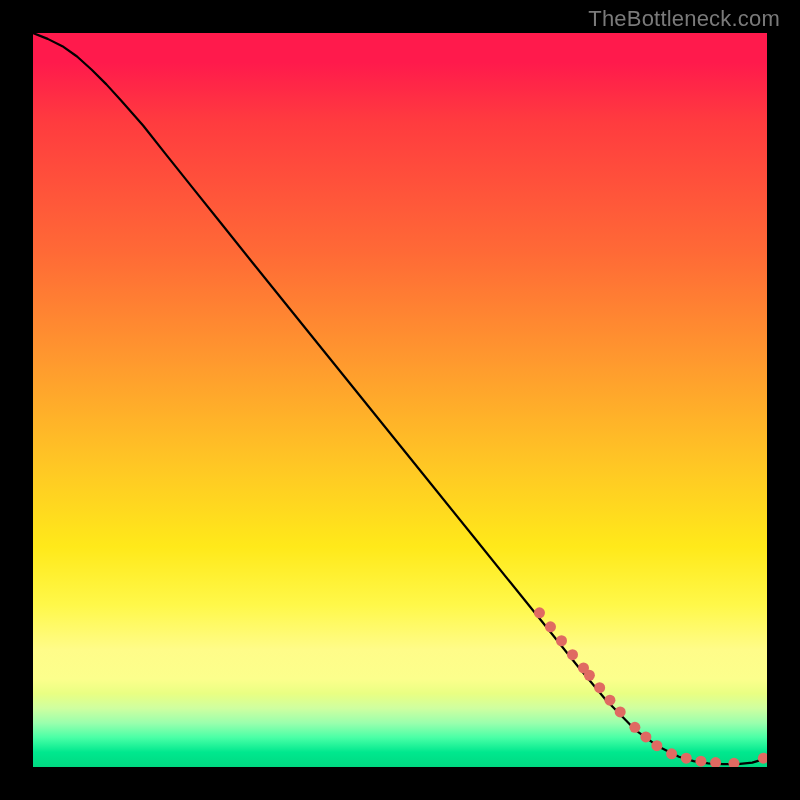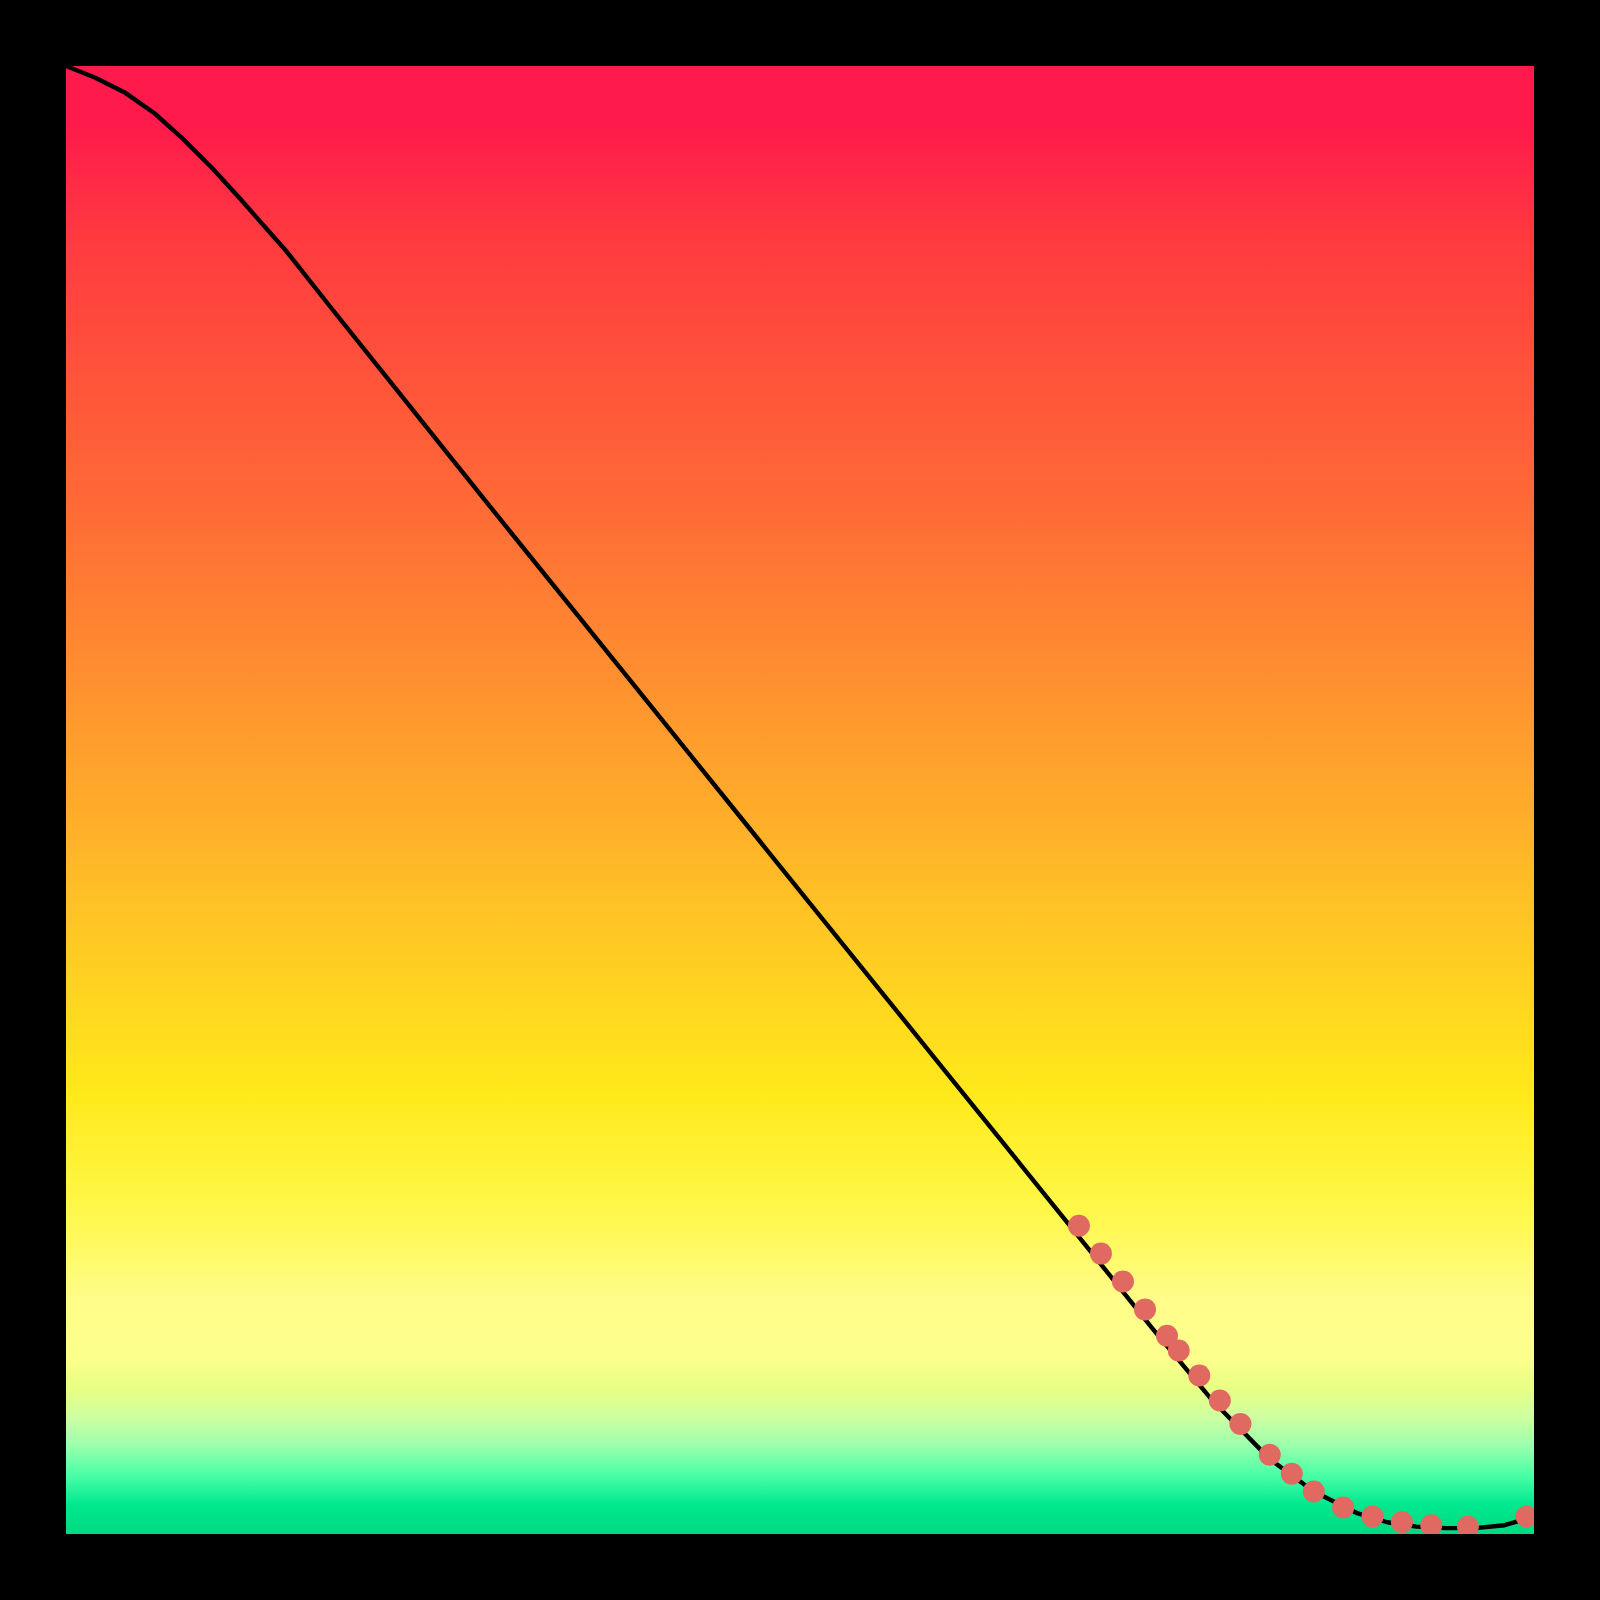--- a/index.html
+++ b/index.html
@@ -90,13 +90,14 @@
           <circle cx="638.58" cy="720.79" r="5.5" fill="#e06a62"></circle>
           <circle cx="653.26" cy="725.19" r="5.5" fill="#e06a62"></circle>
           <circle cx="667.94" cy="728.13" r="5.5" fill="#e06a62"></circle>
           <circle cx="682.62" cy="729.60" r="5.5" fill="#e06a62"></circle>
           <circle cx="700.97" cy="730.33" r="5.5" fill="#e06a62"></circle>
           <circle cx="730.33" cy="725.19" r="5.5" fill="#e06a62"></circle>
         </g>
     </svg>
   </div>
 
+  <div class="watermark">TheBottleneck.com</div>
 </div>
 
 </body></html>

